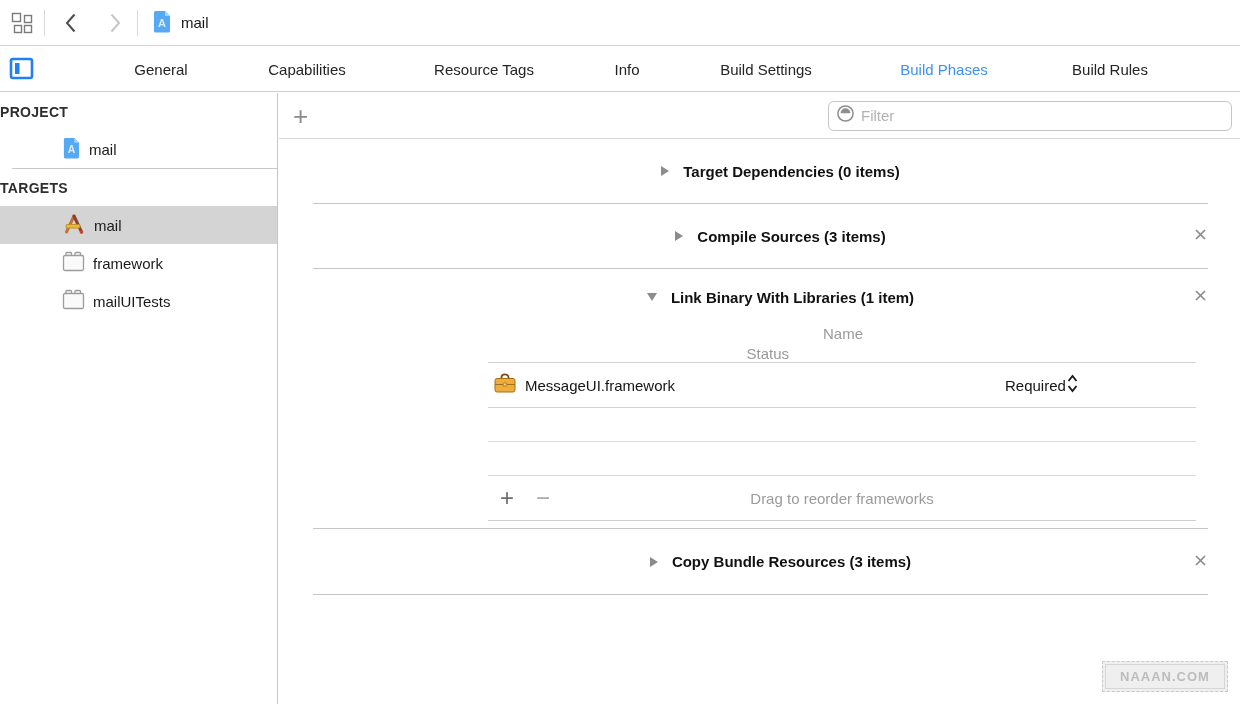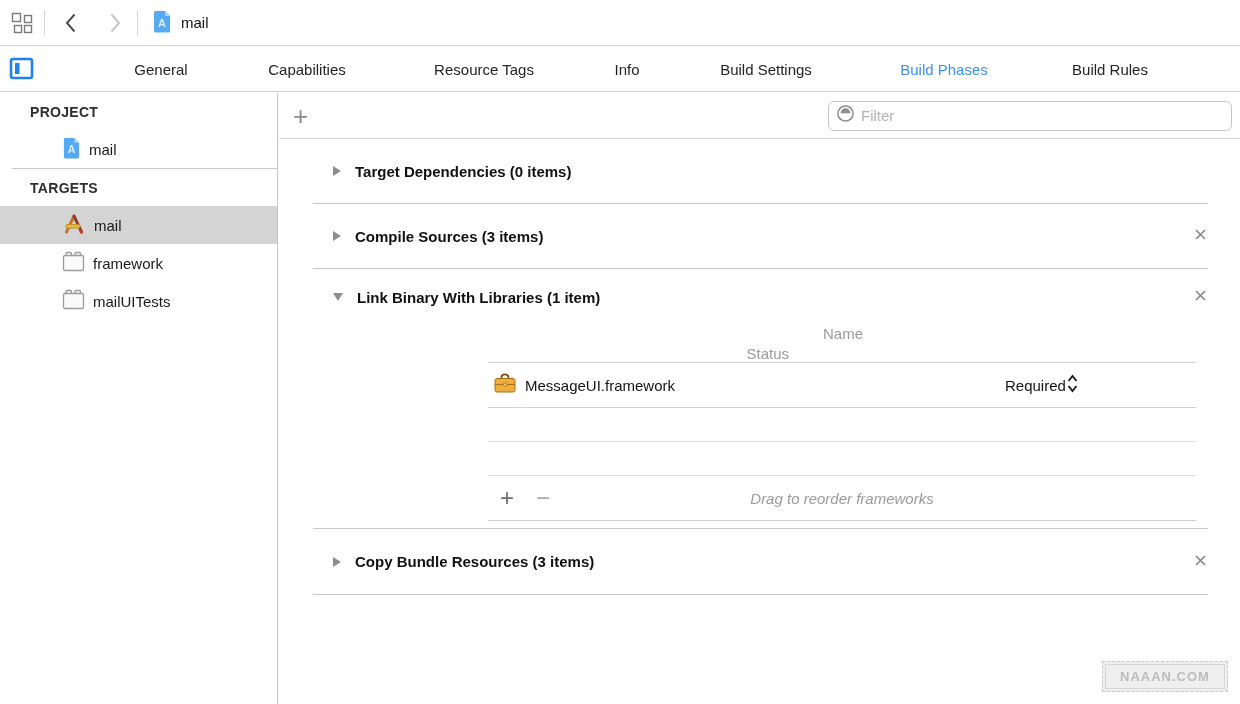--- a/index.html
+++ b/index.html
@@ -21,39 +21,39 @@
   #tabbar { position:absolute; top:47px; left:0; right:0; height:45px;
     border-bottom:1px solid #cfcfcf; background:#fff; }
   #nav-toggle { position:absolute; left:9px; top:10px; }
   .tab { position:absolute; top:0; height:45px; display:flex; align-items:center;
     transform:translateX(-50%); font-size:15px; color:#242424; cursor:default; white-space:nowrap; }
   .tab.active { color:#3e90f7; }
 
   
   #sidebar { position:absolute; top:93px; left:0; width:278px; bottom:0;
     border-right:1px solid #c5c5c5; background:#fff; }
-  .side-group-header { height:37px; display:flex; align-items:center; padding-left:30px;
+  .side-group-header { height:37px; display:flex; align-items:center; 
     font-size:14px; font-weight:bold; color:#2e2e2e; letter-spacing:.3px; }
   .side-row { height:38px; display:flex; align-items:center; padding-left:62px; gap:8px;
     font-size:15px; color:#1a1a1a; }
   .side-row.selected { background:#d4d4d4; }
   .side-divider { height:1px; background:#c9c9c9; margin-left:12px; }
 
   
   #main { position:absolute; top:93px; left:279px; right:0; bottom:0; background:#fff; }
   #main-header { height:46px; border-bottom:1px solid #d8d8d8; display:flex;
     align-items:center; justify-content:space-between; padding:0 8px 0 14px; }
   .plus-btn { font-size:26px; font-weight:300; color:#8a8a8a; line-height:1; cursor:default; }
   #filter-field { width:404px; height:30px; border:1px solid #c6c6c6; border-radius:6px;
     display:flex; align-items:center; padding-left:7px; gap:6px; background:#fff; }
   #filter-input { border:none; outline:none; flex:1; font-size:15px;
     font-family:"Liberation Sans","DejaVu Sans",sans-serif; color:#333; background:transparent; }
   #filter-input::placeholder { color:#b2b2b2; }
 
-  .sec-header { display:flex; align-items:center; padding-left:54px; position:relative; }
+  .sec-header { display:flex; align-items:center; padding-left:42px; position:relative;justify-content:center; }
   .sec-title { font-size:15px; font-weight:bold; color:#111; margin-left:14px; }
   .tri-collapsed { width:0; height:0; border-left:8px solid #8c8c8c;
     border-top:5px solid transparent; border-bottom:5px solid transparent; }
   .tri-expanded { width:0; height:0; border-top:8px solid #8c8c8c;
     border-left:5px solid transparent; border-right:5px solid transparent; }
   .sec-close { position:absolute; right:33px; top:50%; transform:translateY(-50%); cursor:default; }
   .sec-divider { height:1px; background:#c6c6c6; margin:0 32px 0 34px; }
   .h64 { height:64px; } .h56 { height:56px; } .h65 { height:65px; }
 
   
@@ -66,21 +66,21 @@
   .lb-name-cell { flex:1; display:flex; align-items:center; gap:8px;
     padding-left:5px; font-size:15px; color:#141414; }
   .lb-status-cell { width:191px; display:flex; align-items:center; gap:0;
     font-size:15px; color:#141414; }
   .lb-empty { height:34px; border-bottom:1px solid #dcdcdc; }
   .lb-footer { height:45px; position:relative; display:flex; align-items:center;
     border-bottom:1px solid #cfcfcf; margin-bottom:7px; }
   .lb-footer .plus-btn { margin-left:12px; font-size:24px; color:#6e6e6e; }
   .lb-footer .minus-btn { margin-left:22px; font-size:24px; font-weight:300; color:#a9a9a9; line-height:1; }
   .lb-hint { position:absolute; left:0; right:0; text-align:center;
-    font-size:15px; color:#9b9b9b; pointer-events:none;font-style:italic; }
+    font-size:15px; color:#9b9b9b; pointer-events:none; }
 
   
   #watermark { position:absolute; left:1102px; top:661px; width:126px; height:31px;
     background:#efefef; border:1px dashed #c9c9c9; box-shadow:inset 0 0 0 2px #efefef, inset 0 0 0 3px #d6d6d6;
     display:flex; align-items:center; justify-content:center;
     font-size:13px; font-weight:bold; letter-spacing:1px; color:#bcbcbc; }
 </style>
 </head>
 <body>
 

